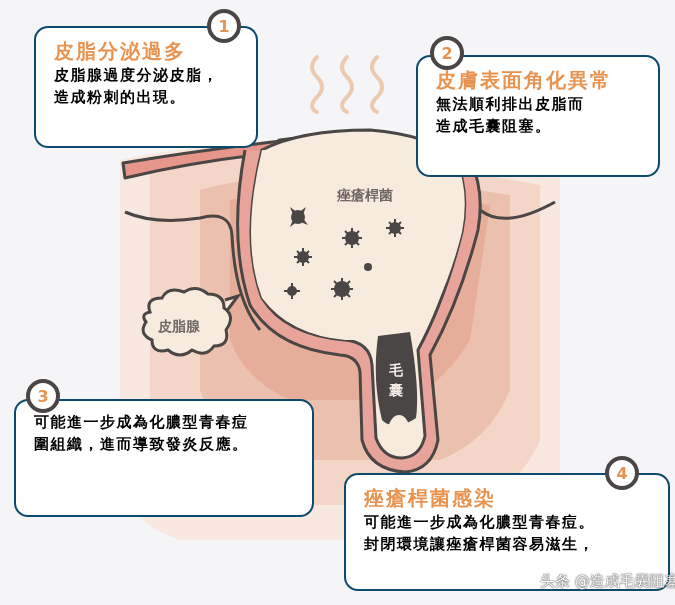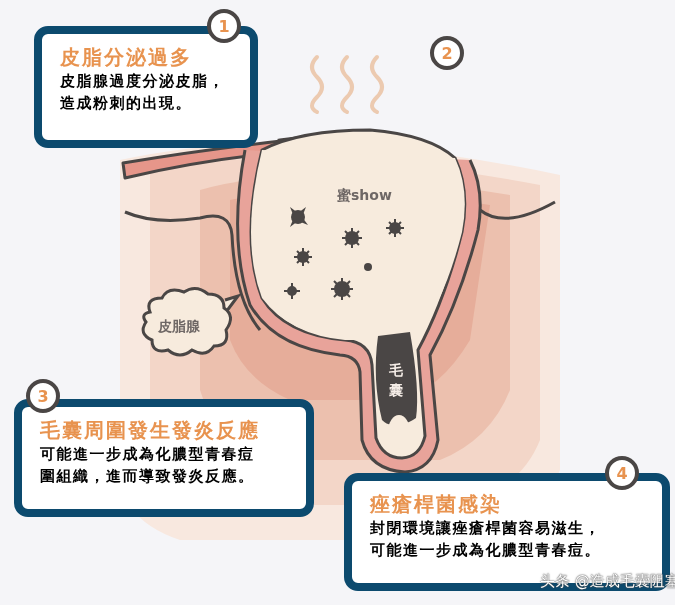--- a/index.html
+++ b/index.html
@@ -8,21 +8,21 @@
     background: #f5f5f8;
     font-family: "DejaVu Sans", "Liberation Sans", sans-serif;
     position: relative;
   }
   #stage { position: absolute; left: 0; top: 0; width: 675px; height: 605px; }
   svg.illus { position: absolute; left: 0; top: 0; }
 
   .box {
     position: absolute;
     background: #ffffff;
-    border: 8px solid #0c4a6e;
+    border: 2px solid #0c4a6e;
     border-radius: 14px;
     padding: 10px 31px 8px 18px;
   }
   .box .title {
     color: #e8934f;
     font-weight: bold;
     font-size: 20px;
     letter-spacing: 2px;
     line-height: 26px;
     white-space: nowrap;
@@ -121,44 +121,48 @@
       <path d="M395 219 L395 237 M386 228 L404 228 M389 222 L401 234 M401 222 L389 234"></path>
       <path d="M303 248 L303 266 M294 257 L312 257 M297 251 L309 263 M309 251 L297 263"></path>
       <path d="M292 283 L292 299 M284 291 L300 291"></path>
       <path d="M342 278 L342 300 M331 289 L353 289 M334 281 L350 297 M350 281 L334 297"></path>
     </g>
 
     <path d="M225 300 L238 296 L226 312" fill="#f7ebdd" stroke="#4a4645" stroke-width="3"></path>
     <path d="M150 312 Q145 298 162 298 Q168 286 184 292 Q196 284 208 294 Q224 294 224 308 Q236 316 226 330 Q230 346 214 346 Q206 358 192 350 Q180 360 168 350 Q152 354 152 340 Q138 334 146 322 Q140 314 150 312 Z" fill="#f7ebdd" stroke="#4a4645" stroke-width="3"></path>
   </svg>
 
-  <div class="lbl" style="left:337px; top:187px;">蜜show</div>
+  <div class="lbl" style="left:337px; top:187px;">痤瘡桿菌</div>
   <div class="lbl" style="left:158px; top:318px;">皮脂腺</div>
   <div class="follicle-lbl" style="left:387px; top:360px;">
     <div>毛</div>
     <div>囊</div>
   </div>
 
   <div class="box" style="left:34px; top:26px; width:224px; height:122px;">
     <div class="title">皮脂分泌過多</div>
     <div class="body">皮脂腺過度分泌皮脂，</div>
     <div class="body">造成粉刺的出現。</div>
   </div>
   <div class="badge" style="left:207px; top:9px;">1</div>
 
+  <div class="box" style="left:416px; top:55px; width:244px; height:122px;">
+    <div class="title">皮膚表面角化異常</div>
+    <div class="body">無法順利排出皮脂而</div>
+    <div class="body">造成毛囊阻塞。</div>
+  </div>
   <div class="badge" style="left:430px; top:36px;">2</div>
 
   <div class="box" style="left:14px; top:399px; width:300px; height:118px;">
-    <div class="title">毛囊周圍發生發炎反應</div>
     <div class="body">可能進一步成為化膿型青春痘</div>
     <div class="body">圍組織，進而導致發炎反應。</div>
   </div>
   <div class="badge" style="left:26px; top:379px;">3</div>
 
   <div class="box" style="left:344px; top:473px; width:326px; height:118px;">
     <div class="title">痤瘡桿菌感染</div>
+    <div class="body">可能進一步成為化膿型青春痘。</div>
     <div class="body">封閉環境讓痤瘡桿菌容易滋生，</div>
-    <div class="body">可能進一步成為化膿型青春痘。</div>
   </div>
   <div class="badge" style="left:605px; top:456px;">4</div>
 
   <div class="watermark" style="left:540px; top:572px;">头条 @造成毛囊阻塞</div>
 </div>
 
 </body></html>

